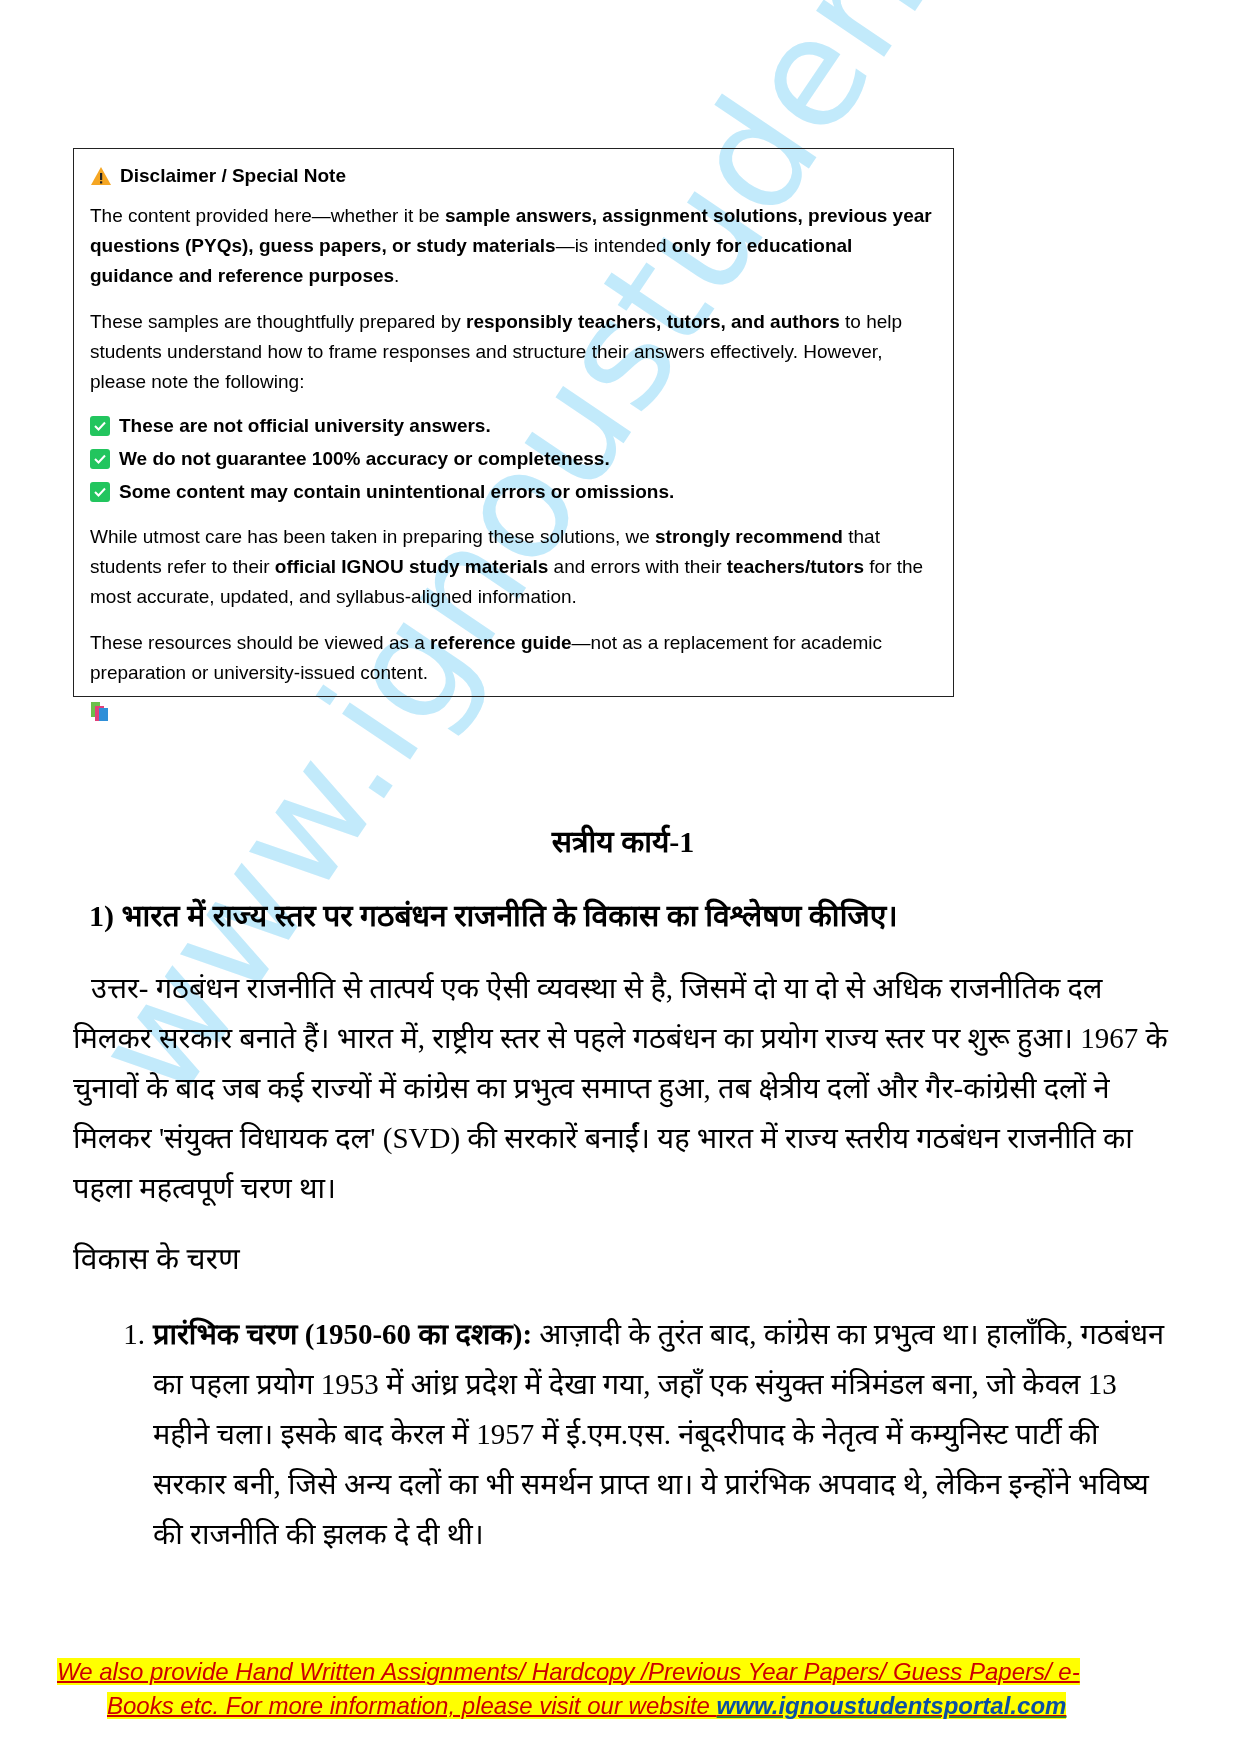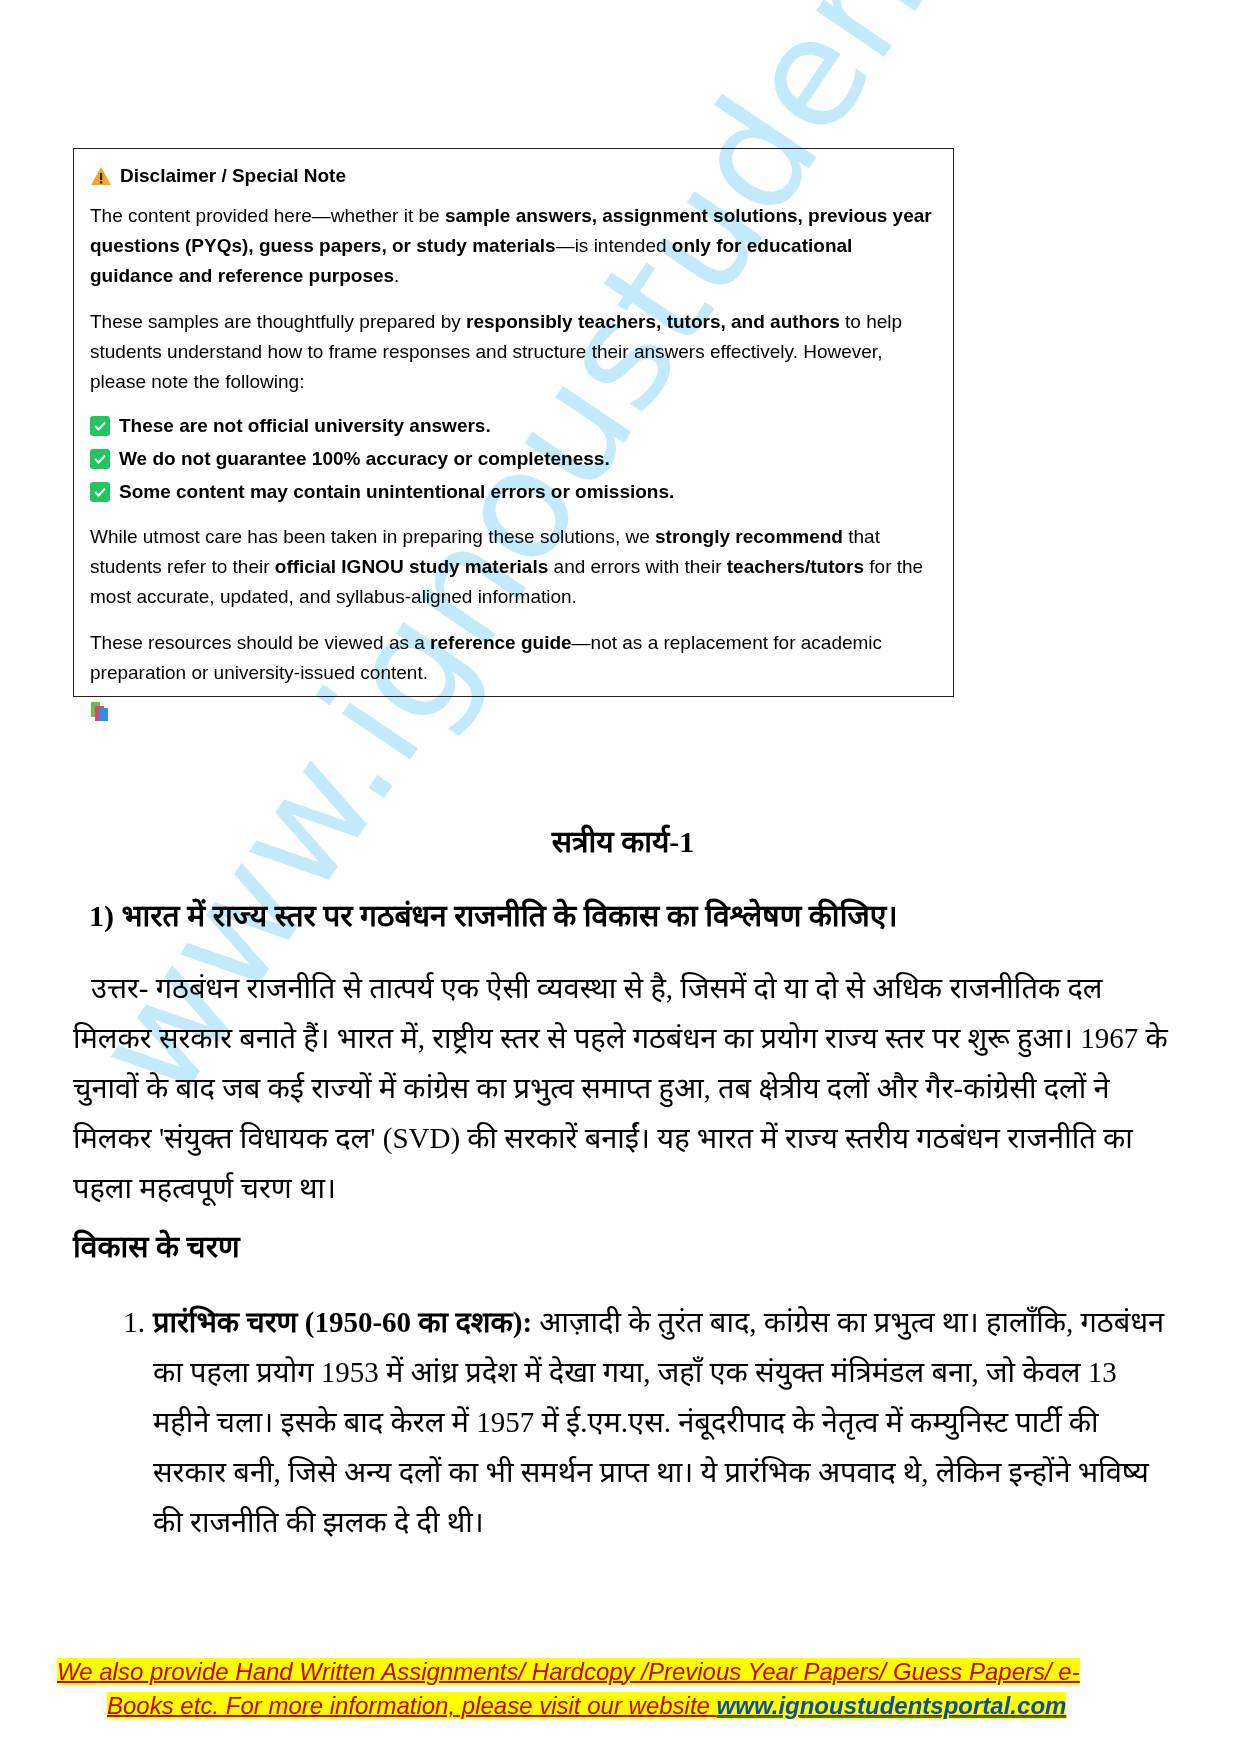--- a/index.html
+++ b/index.html
@@ -15,21 +15,21 @@
   .check-list { margin:-4px 0 14px 0; padding:0; list-style:none; }
   .check-item { display:flex; align-items:center; font-weight:bold; height:33px; }
   .check-icon { width:20px; height:20px; background:#22c55e; border-radius:3px; margin-right:9px; display:flex; align-items:center; justify-content:center; }
   .book-icon { width:20px; height:22px; margin-right:9px; position:relative; }
   .book-line { display:flex; align-items:center; font-weight:bold; margin-top:-4px; }
   .main { position:absolute; left:73px; top:820px; width:1100px; font-family:"Liberation Serif", serif; z-index:6; }
   .section-title { text-align:center; font-weight:bold; font-size:30px; line-height:44px; margin:0; }
   .question { font-weight:bold; font-size:30px; line-height:44px; margin:30px 0 0 16px; }
   .answer { font-size:29px; line-height:50px; margin:25px 0 0 0; }
   .answer b { font-weight:normal;margin-left:18px; }
-  .sub-heading { font-weight:bold; font-size:30px; line-height:44px; margin:12px 0 0 0; }
+  .sub-heading { font-weight:normal; font-size:30px; line-height:44px; margin:24px 0 0 0; }
   .stage-list { margin:28px 0 0 0; padding:0; list-style:none; }
   .stage-item { display:flex; font-size:29px; line-height:50px; }
   .stage-num { width:72px; text-align:right; padding-right:8px; flex-shrink:0; }
   .stage-text { flex:1; }
   .stage-text b { font-weight:bold; }
   .footer { position:absolute; left:57px; top:1655px; width:1135px; z-index:6; font-family:"Liberation Sans", sans-serif; font-style:italic; font-size:24px; line-height:34px; }
   .footer-line { background:#ffff00; display:inline; color:#cc0000; text-decoration:underline; text-decoration-color:#cc0000; text-decoration-thickness:2px; }
   .footer-l1 { display:block; }
   .footer-l2 { display:block; padding-left:50px; margin-top:0; }
   .footer-link { color:#0b4fa3; font-weight:bold; text-decoration:underline; text-decoration-color:#2e7d32; }

